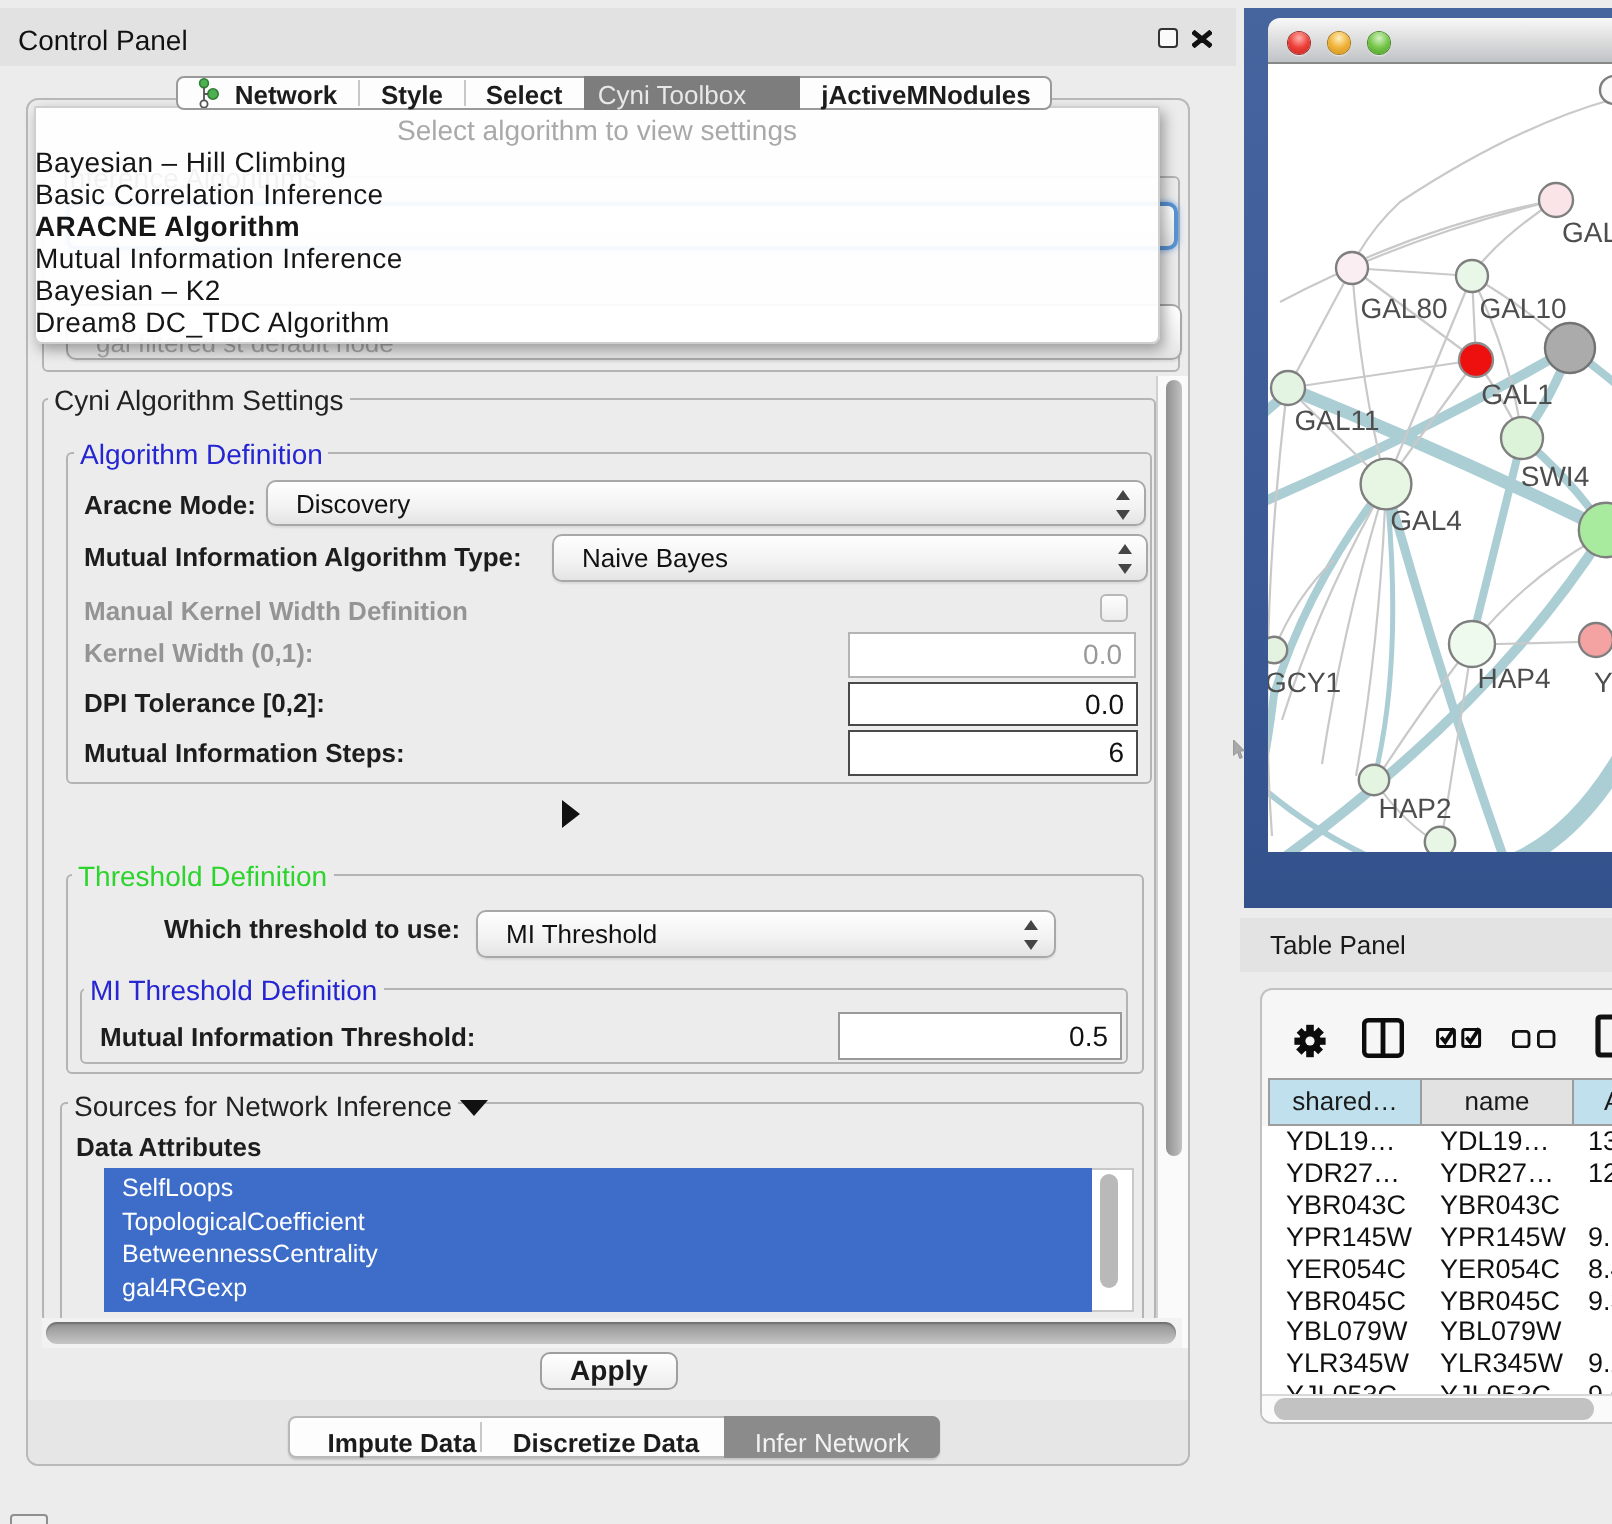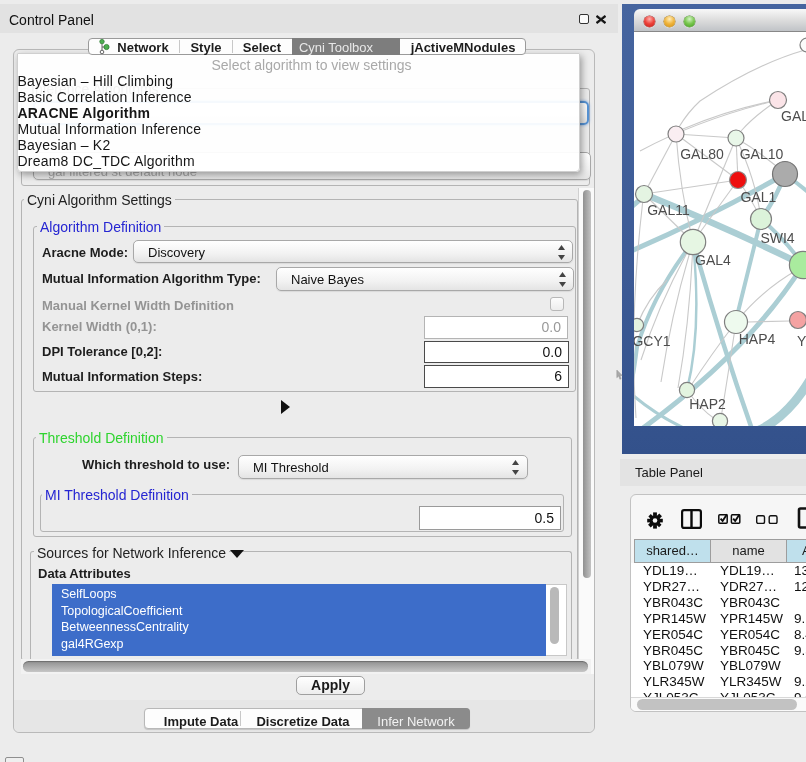--- a/index.html
+++ b/index.html
@@ -242,20 +242,21 @@
   <div class="combo" style="left:238px; top:455px; width:290px; height:24px;">
     <span class="txt">MI Threshold</span>
     <svg class="abs" style="right:7px; top:4px;" width="9" height="15" viewBox="0 0 9 15">
       <path d="M4.5 0 L8 5 L1 5 Z" fill="#444"></path>
         <path d="M4.5 15 L8 10 L1 10 Z" fill="#444"></path>
     </svg>
   </div>
 
   <div class="grp" style="left:40px; top:494px; width:524px; height:38px;"></div>
   <div class="gtitle" style="left:42px; top:487px; color:#2525d2;">MI Threshold Definition</div>
+  <div class="lbl" style="left:50px; top:511px;">Mutual Information Threshold:</div>
   <div class="tfield" style="left:419px; top:506px; width:142px; height:24px; border:1px solid #9a9a9a; line-height:22px;">0.5</div>
 
   <div class="grp" style="left:30px; top:551px; width:542px; height:112px; border-bottom:none;"></div>
   <div class="gtitle" style="left:34px; top:545px;">Sources for Network Inference</div>
   <svg class="abs" style="left:230px; top:549px;" width="14" height="10" viewBox="0 0 14 10">
     <path d="M0 1 L14 1 L7 9 Z" fill="#111"></path>
   </svg>
   <div class="lbl" style="left:38px; top:566px;">Data Attributes</div>
 
   <div class="abs" style="left:52px; top:584px; width:515px; height:72px; background:#fff; border:1px solid #c8c8c8;"></div>
@@ -267,21 +268,21 @@
 
   <div class="abs" style="left:578px; top:188px; width:16px; height:486px; background:#fafafa; border-left:1px solid #d0d0d0;"></div>
   <div class="abs" style="left:583px; top:190px; width:8px; height:388px; border-radius:5px;
        background:linear-gradient(90deg,#909090,#c2c2c2);"></div>
   <div class="abs" style="left:21px; top:659px; width:570px; height:15px; background:#f2f2f2;"></div>
   <div class="abs" style="left:23px; top:661px; width:565px; height:11px; border-radius:6px;
        background:linear-gradient(180deg,#8f8f8f,#c6c6c6); box-shadow:inset 0 1px 1px rgba(0,0,0,.25);"></div>
 
   <div class="abs" style="left:270px; top:676px; width:69px; height:19px; border:1px solid #9f9f9f; border-radius:5px;
        background:linear-gradient(180deg,#ffffff,#ededed); font-size:14px; font-weight:600; color:#1a1a1a;
-       text-align:center; line-height:17px;margin-left:26px;">Apply</div>
+       text-align:center; line-height:17px;">Apply</div>
 
   <div class="abs" style="left:14px; top:700px; width:580px; height:32px; background:#e6e6e6; border-radius:0 0 6px 6px;"></div>
   <div class="abs" style="left:144px; top:708px; width:326px; height:21px; background:#fdfdfd;
        border:1px solid #b8b8b8; border-radius:4px; box-shadow:0 1px 1px rgba(0,0,0,.15);"></div>
   <div class="abs" style="left:362px; top:708px; width:108px; height:21px; background:#8b8b8b; border-radius:0 4px 4px 0;"></div>
   <div class="abs" style="left:240px; top:711px; width:1px; height:15px; background:#c8c8c8;"></div>
   <div class="seg" style="left:156px; top:714px; width:90px;">Impute Data</div>
   <div class="seg" style="left:244px; top:714px; width:118px;">Discretize Data</div>
   <div class="seg" style="left:362px; top:714px; width:108px; color:#f2f2f2; font-weight:normal;">Infer Network</div>
 
@@ -298,21 +299,21 @@
   </svg>
   <div class="seg" style="left:112px; top:40px; width:62px; z-index:42;">Network</div>
   <div class="seg" style="left:182px; top:40px; width:48px; z-index:42;">Style</div>
   <div class="seg" style="left:236px; top:40px; width:52px; z-index:42;">Select</div>
   <div class="seg" style="left:292px; top:40px; width:88px; color:#e8e8e8; font-weight:normal; z-index:42;">Cyni Toolbox</div>
   <div class="seg" style="left:402px; top:40px; width:122px; z-index:42;">jActiveMNodules</div>
 
   <div class="abs" style="left:17px; top:53px; width:563px; height:119px;
        background:rgba(255,255,255,0.94); border:1px solid #cfcfcf; border-radius:1px 1px 4px 4px;
        box-shadow:2px 3px 7px rgba(0,0,0,0.35);"></div>
-  <div class="abs" style="left:17px; top:57px; width:563px; text-align:center; font-size:14px; color:#a9a9a9;margin-left:13px;">Select algorithm to view settings</div>
+  <div class="abs" style="left:17px; top:57px; width:563px; text-align:center; font-size:14px; color:#a9a9a9;">Select algorithm to view settings</div>
   <div class="abs" style="left:17.5px; top:73px; font-size:14px; color:#161616; line-height:16px; white-space:nowrap; letter-spacing:0.2px;">
     Bayesian – Hill Climbing<br>
     Basic Correlation Inference<br>
     <b>ARACNE Algorithm</b><br>
     Mutual Information Inference<br>
     Bayesian – K2<br>
     Dream8 DC_TDC Algorithm
   </div>
 
   <div class="abs" style="left:5px; top:757px; width:19px; height:10px; border:1.5px solid #8f8f8f; border-radius:2px; background:#efefef;"></div>

